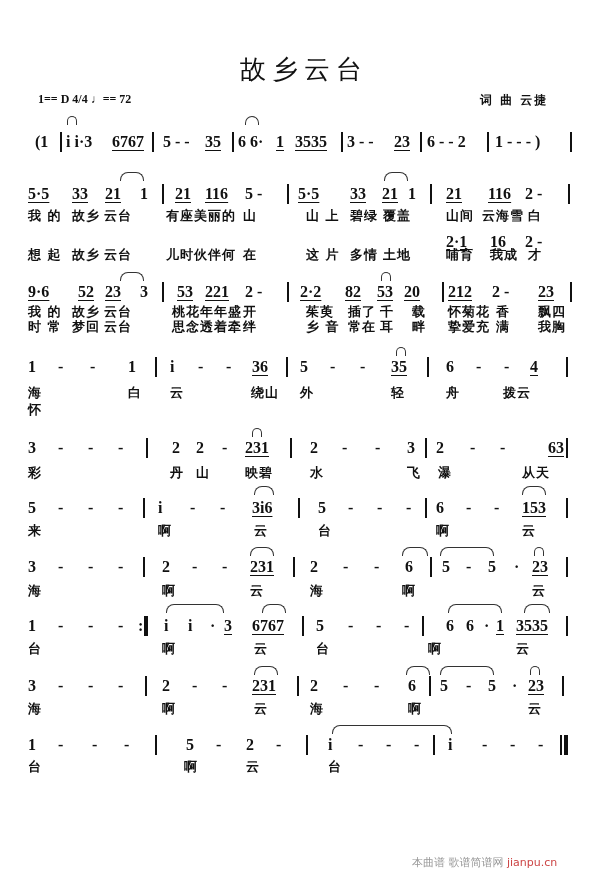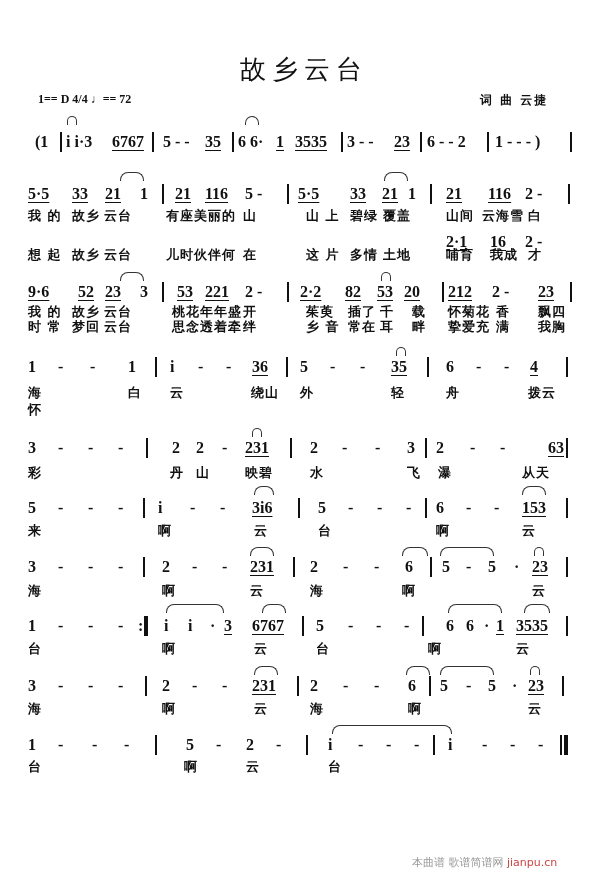--- a/index.html
+++ b/index.html
@@ -192,21 +192,21 @@
   <span class="tok u" style="left:530px">4</span>
   <span class="bar" style="left:566px"></span>
 </div>
 <div class="lyric" style="left:28px; top:384px">海</div>
 <div class="lyric" style="left:128px; top:384px">白</div>
 <div class="lyric" style="left:170px; top:384px">云</div>
 <div class="lyric" style="left:251px; top:384px">绕山</div>
 <div class="lyric" style="left:300px; top:384px">外</div>
 <div class="lyric" style="left:391px; top:384px">轻</div>
 <div class="lyric" style="left:446px; top:384px">舟</div>
-<div class="lyric" style="left:528px; top:384px">拨云</div>
+<div class="lyric" style="left:503px; top:384px">拨云</div>
 <div class="lyric" style="left:28px; top:401px">怀</div>
 
 <div class="line" style="top:438px">
   <div class="tie" style="left:252px; top:-10px; width:8px"></div>
   <span class="tok" style="left:28px">3</span>
   <span class="tok" style="left:58px">-</span>
   <span class="tok" style="left:88px">-</span>
   <span class="tok" style="left:118px">-</span>
   <span class="bar" style="left:146px"></span>
   <span class="tok" style="left:172px">2</span>

